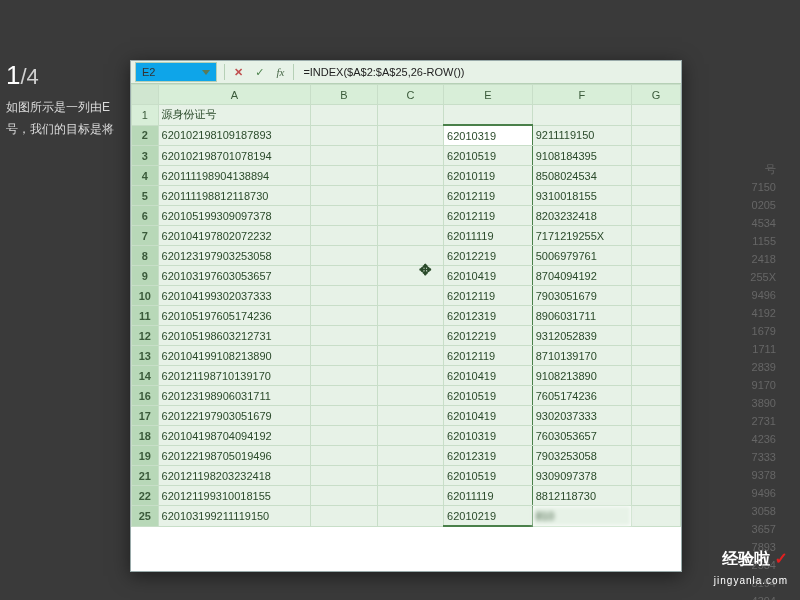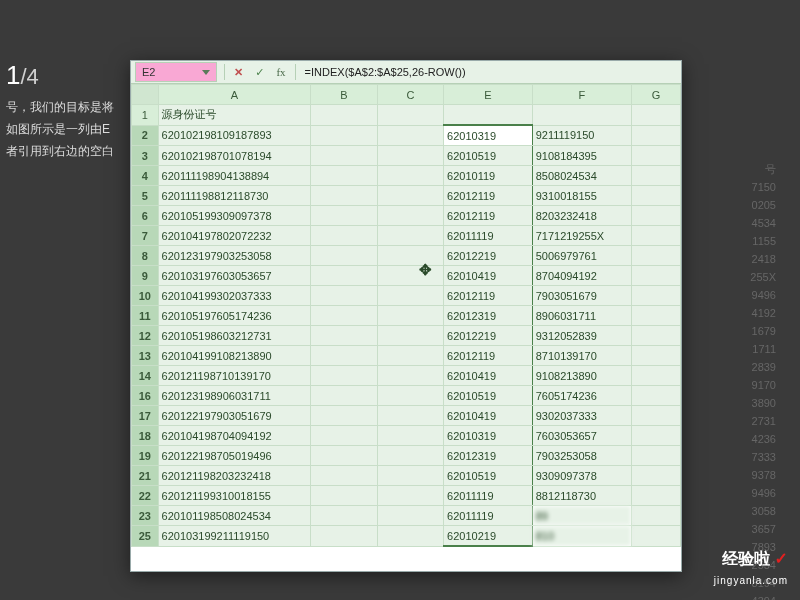--- a/index.html
+++ b/index.html
@@ -5,24 +5,24 @@
   html,body{margin:0;padding:0;width:800px;height:600px;background:#3a3a3a;font-family:"Microsoft YaHei",Arial,sans-serif;font-size:12px;color:#333;overflow:hidden}
   .page-ind{position:absolute;left:6px;top:60px;color:#d0d0d0;font-size:22px}
   .page-ind b{color:#fff;font-weight:normal;font-size:26px}
   .desc{position:absolute;left:6px;top:96px;color:#ddd;font-size:12px;line-height:22px;width:120px}
   .logo{position:absolute;right:12px;bottom:12px;color:#fff;font-size:16px;font-weight:bold;text-align:right}
   .logo .check{color:#e02020}
   .logo .sub{font-size:10px;font-weight:normal;letter-spacing:1px}
   .faint-list{position:absolute;right:24px;top:160px;color:#666;font-size:11px;line-height:18px;text-align:right}
   .sheet{position:absolute;left:130px;top:60px;width:550px;height:510px;background:#fff;border:1px solid #9aa;box-shadow:0 4px 18px rgba(0,0,0,.5)}
   .fbar{display:flex;align-items:center;height:22px;border-bottom:1px solid #b6d0b6;background:#e7f2e7;font-size:11px}
-  .namebox{width:68px;height:18px;margin:0 4px;border:1px solid #b6d0b6;background:#f9a8d4;display:flex;align-items:center;padding:0 6px}
+  .namebox{width:68px;height:18px;margin:0 4px;border:1px solid #b6d0b6;background:#0ea5e9;display:flex;align-items:center;padding:0 6px}
   .dd{width:0;height:0;border-left:4px solid transparent;border-right:4px solid transparent;border-top:5px solid #5a7a5a;margin-left:auto}
   .fbar .sep{width:1px;height:16px;background:#b6d0b6;margin:0 3px}
-  .fbar .fx{font-family:serif;padding:0 6px;color:#4a6a4a}
+  .fbar .fx{font-style:italic;font-family:serif;padding:0 6px;color:#4a6a4a}
   .fbar .cancel{color:#c05050;padding:0 6px;font-weight:bold}
   .fbar .accept{color:#4a804a;padding:0 6px}
   .fbar .formula{flex:1;padding-left:6px;color:#222}
   .grid{overflow:hidden}
   table{border-collapse:collapse;width:100%;table-layout:fixed}
   th,td{border:1px solid #c8dec8;height:19px;padding:0 3px;font-size:11px;white-space:nowrap;overflow:hidden;text-overflow:clip;text-align:left;background:#e7f2e7;color:#2a4a2a}
   th{background:#d8eed8;text-align:center;font-weight:normal;color:#3a5a3a}
   th.corner{background:#d0e6d0}
   th.row{text-align:center;width:24px}
   th.row.sel{background:#b8d8b8;font-weight:bold}
@@ -34,23 +34,22 @@
   .cursor{position:absolute;left:288px;top:200px;font-size:15px;color:#2a4a2a;font-weight:bold}
 </style>
 </head>
 <body>
 
 <div class="page-ind">
   <b>1</b><span>/4</span>
 </div>
 
 <div class="desc">
+  <div>如图所示是一列由E</div>
   <div>号，我们的目标是将</div>
-  <div>如图所示是一列由E</div>
-  <div>者引用到右边的空白</div>
 </div>
 
 <div class="faint-list" id="faint">
     <div>号</div>
     <div>7150</div>
     <div>0205</div>
     <div>4534</div>
     <div>1155</div>
     <div>2418</div>
     <div>255X</div>
@@ -289,29 +288,20 @@
           </tr>
           <tr>
             <th class="row sel">22</th>
             <td>620121199310018155</td>
             <td></td>
             <td></td>
             <td class="selcol">62011119</td>
             <td style="">8812118730</td>
             <td></td>
           </tr>
-          <tr>
-            <th class="row sel">23</th>
-            <td>620101198508024534</td>
-            <td></td>
-            <td></td>
-            <td class="selcol">62011119</td>
-            <td style="filter:blur(2px)">89</td>
-            <td></td>
-          </tr>
           <tr class="last">
             <th class="row sel">25</th>
             <td>620103199211119150</td>
             <td></td>
             <td></td>
             <td class="selcol">62010219</td>
             <td style="filter:blur(2px)">810</td>
             <td></td>
           </tr>
         </tbody>

